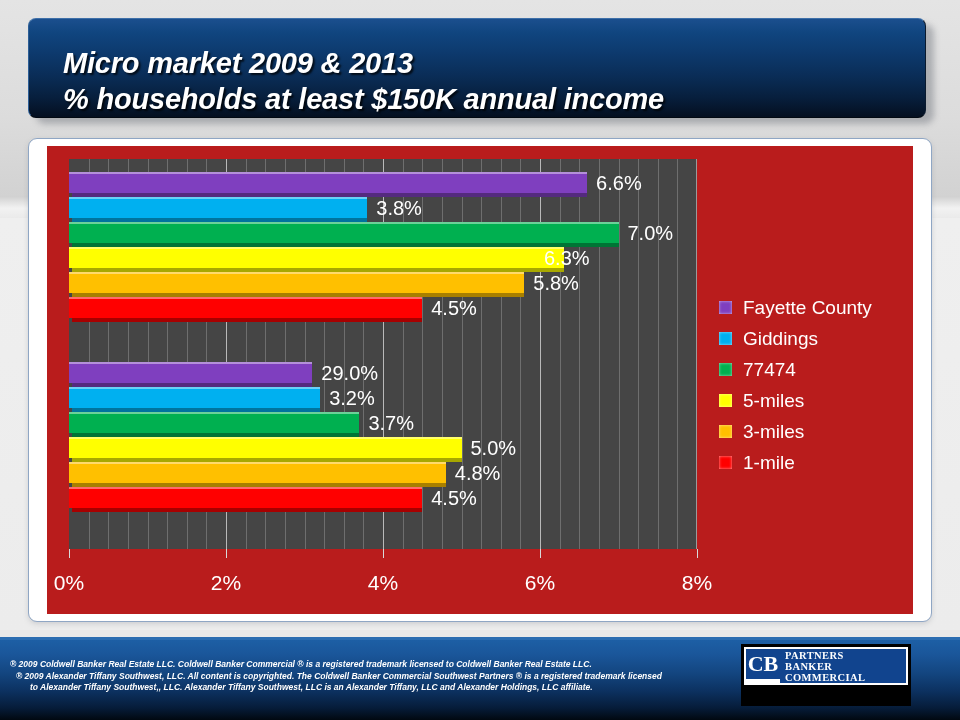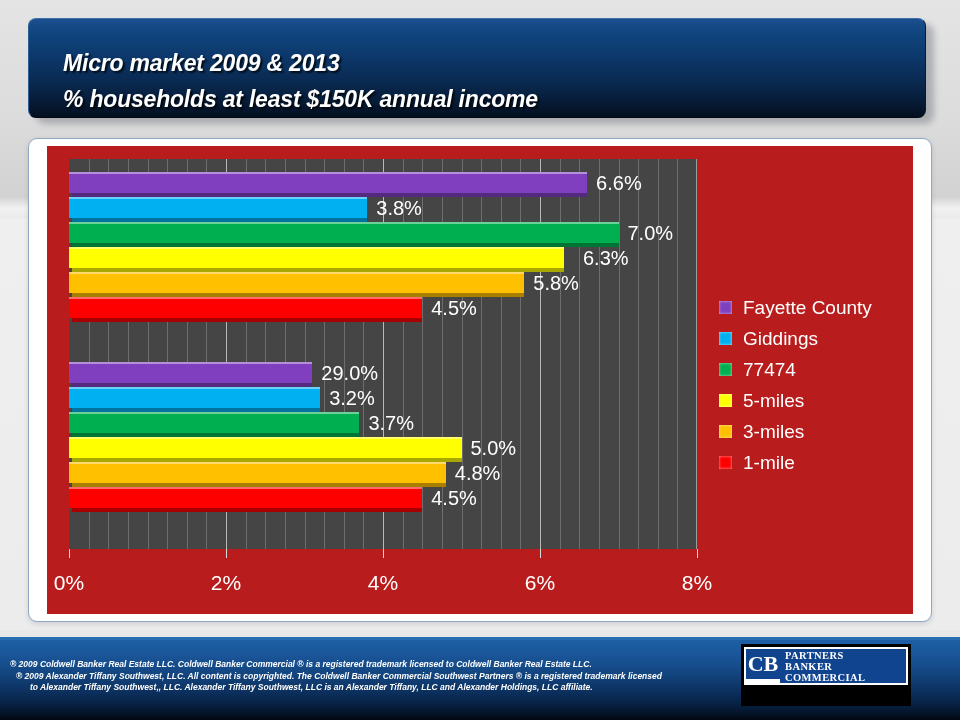--- a/index.html
+++ b/index.html
@@ -47,21 +47,21 @@
     border-left: 1px solid #2c5e96;
     border-right: 1px solid #0a1a2e;
     border-bottom: 1px solid #020912;
     box-sizing: border-box;
   }
   .title-text {
     position: absolute; left: 34px; top: 26px;
     width: 830px;
     color: #ffffff;
     font-family: "Liberation Sans", sans-serif;
-    font-size: 23px;
+    font-size: 29px;
     font-weight: bold;
     font-style: italic;
     line-height: 36px;
     letter-spacing: -0.2px;
     text-shadow: 2px 2px 2px rgba(0,0,0,0.75);
     white-space: pre-line;
   }
 
   
   .chart-frame {
@@ -308,21 +308,21 @@
           </div>
           <div class="shade" style="background: rgb(0, 176, 80);"></div>
         </div>
         <div class="bar-label" style="left: 580.5px; top: 75px;">7.0%</div>
         <div class="bar" style="left: 22px; top: 101px; width: 494.55px;">
           <div class="face" style="background: rgb(255, 255, 0);">
             <div class="top-hi"></div>
           </div>
           <div class="shade" style="background: rgb(255, 255, 0);"></div>
         </div>
-        <div class="bar-label" style="left: 536px; top: 100px;">6.3%</div>
+        <div class="bar-label" style="left: 497px; top: 100px;">6.3%</div>
         <div class="bar" style="left: 22px; top: 126px; width: 455.3px;">
           <div class="face" style="background: rgb(255, 192, 0);">
             <div class="top-hi"></div>
           </div>
           <div class="shade" style="background: rgb(255, 192, 0);"></div>
         </div>
         <div class="bar-label" style="left: 486.3px; top: 125px;">5.8%</div>
         <div class="bar" style="left: 22px; top: 151px; width: 353.25px;">
           <div class="face" style="background: rgb(255, 0, 0);">
             <div class="top-hi"></div>

